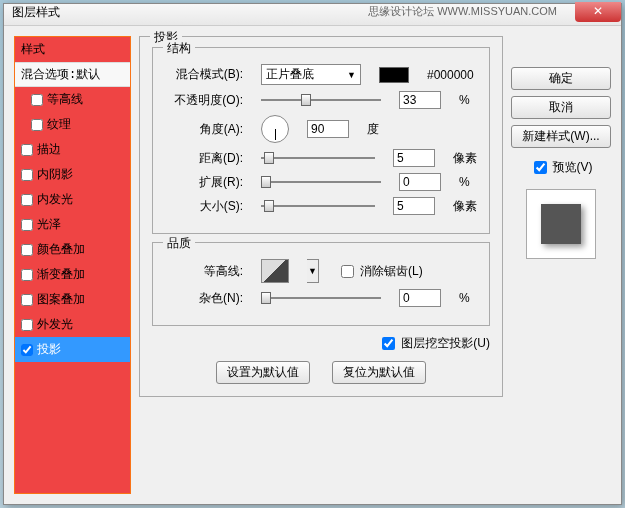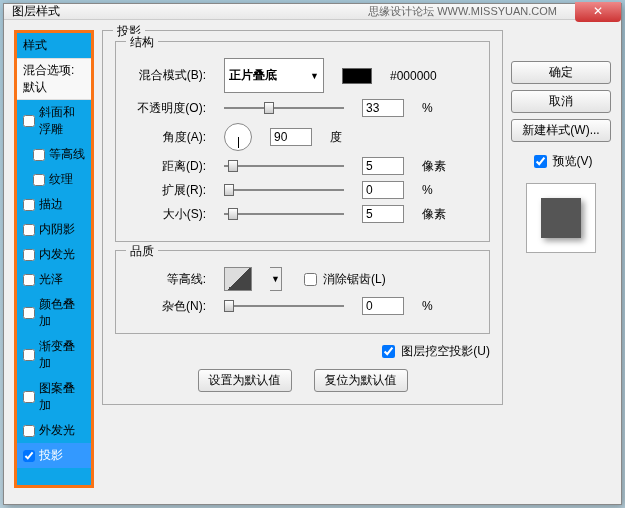--- a/index.html
+++ b/index.html
@@ -1,35 +1,35 @@
 <!DOCTYPE html>
 <html><head>
 <meta charset="utf-8">
 <style>
 * { box-sizing: border-box; font-family: "Microsoft YaHei", "SimSun", sans-serif; font-size: 12px; }
 body { margin: 0; background: linear-gradient(#a8c8d8, #b8d0dc); width: 625px; height: 508px; }
 .window { position: absolute; left: 3px; top: 3px; right: 3px; bottom: 3px; background: #f0f0f0; border: 1px solid #888; box-shadow: 2px 2px 8px rgba(0,0,0,0.3); }
-.titlebar { height: 16px; background: linear-gradient(#f8f8f8, #e8e8e8); border-bottom: 1px solid #ccc; display: flex; align-items: center; padding: 0 4px; position: relative; }
+.titlebar { height: 22px; background: linear-gradient(#f8f8f8, #e8e8e8); border-bottom: 1px solid #ccc; display: flex; padding: 0 4px; position: relative; }
 .title { flex: 1; padding-left: 4px; }
 .title-right { color: #666; margin-right: 60px; font-size: 11px; }
 .close-btn { position: absolute; right: 0; top: -2px; width: 46px; height: 20px; background: linear-gradient(#e88, #c33); color: #fff; text-align: center; line-height: 18px; border-top-left-radius: 0; border-bottom-left-radius: 4px; border-bottom-right-radius: 4px; }
 .content { display: flex; padding: 10px; gap: 8px; height: calc(100% - 22px); }
-.sidebar { width: 80px; border: 3px solid #f97316; background: #0ea5e9; }
+.sidebar { width: 117px; border: 1px solid #f97316; background: #ef4444; }
 .sidebar-header { padding: 4px 6px; border-bottom: 1px solid #ddd; }
-.sidebar-sub { padding: 3px 6px; border-bottom: 1px solid #ddd; background: #f8f8f8; }
+.sidebar-sub { padding: 3px 6px; border-bottom: 1px solid #ddd; background: #f8f8f8; font-family: Liberation Mono, monospace; }
 .sidebar-item { padding: 4px 6px; display: flex; align-items: center; gap: 4px; cursor: pointer; }
 .sidebar-item.indent { padding-left: 16px; }
 .sidebar-item.selected { background: #3399ff; color: #fff; }
 .sidebar-item input[type=checkbox] { margin: 0; width: 12px; height: 12px; }
 .main { flex: 1; }
 .group { border: 1px solid #aaa; margin-bottom: 8px; padding: 10px 12px 12px; position: relative; }
 .group-title { position: absolute; top: -8px; left: 10px; background: #f0f0f0; padding: 0 4px; }
 .row { display: flex; align-items: center; margin: 6px 0; gap: 18px; }
 .label { width: 78px; text-align: right; }
-.select { border: 1px solid #888; background: #fff; padding: 8px 4px; width: 100px; display: flex; justify-content: space-between; align-items: center; font-weight: bold; }
+.select { border: 1px solid #888; background: #fff; padding: 1px 4px; width: 100px; display: flex; justify-content: space-between; align-items: center; }
 .colorbox { width: 30px; height: 16px; background: #000; border: 1px solid #666; }
 .slider { flex: 1; height: 16px; position: relative; max-width: 120px; }
 .slider-track { position: absolute; left: 0; right: 0; top: 7px; height: 2px; background: #888; }
 .slider-thumb { position: absolute; top: 2px; width: 10px; height: 12px; background: linear-gradient(#fff,#ccc); border: 1px solid #666; }
 .numbox { width: 42px; border: 1px solid #888; background: #fff; padding: 1px 3px; text-align: left; }
 .angle-dial { width: 28px; height: 28px; border: 1px solid #888; border-radius: 50%; background: #fff; position: relative; }
 .angle-dial::after { content: ''; position: absolute; left: 50%; top: 50%; width: 1px; height: 11px; background: #000; transform-origin: top; transform: rotate(0deg); }
 .contour-box { width: 28px; height: 24px; border: 1px solid #888; background: linear-gradient(135deg,#ddd 50%,#444 50%); display: inline-block; }
 .contour-arrow { width: 12px; height: 24px; border: 1px solid #888; border-left: none; background: #eee; display: inline-flex; align-items: center; justify-content: center; }
 .checkbox-inline { display: flex; align-items: center; gap: 3px; }
@@ -48,24 +48,20 @@
   <div class="titlebar">
     <span class="title">图层样式</span>
     <span class="title-right">思缘设计论坛 WWW.MISSYUAN.COM</span>
     <div class="close-btn">✕</div>
   </div>
   <div class="content">
     <div class="sidebar">
       <div class="sidebar-header">样式</div>
       <div class="sidebar-sub">混合选项:默认</div>
       <div id="sidebar-items">
-          <div class="sidebar-item">
-            <input type="checkbox" style="">
-            <span>斜面和浮雕</span>
-          </div>
           <div class="sidebar-item indent">
             <input type="checkbox" style="">
             <span>等高线</span>
           </div>
           <div class="sidebar-item indent">
             <input type="checkbox" style="">
             <span>纹理</span>
           </div>
           <div class="sidebar-item">
             <input type="checkbox" style="">

